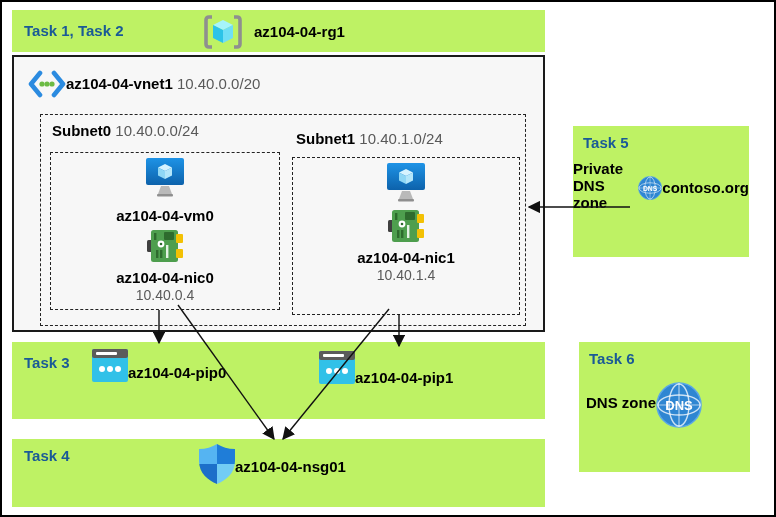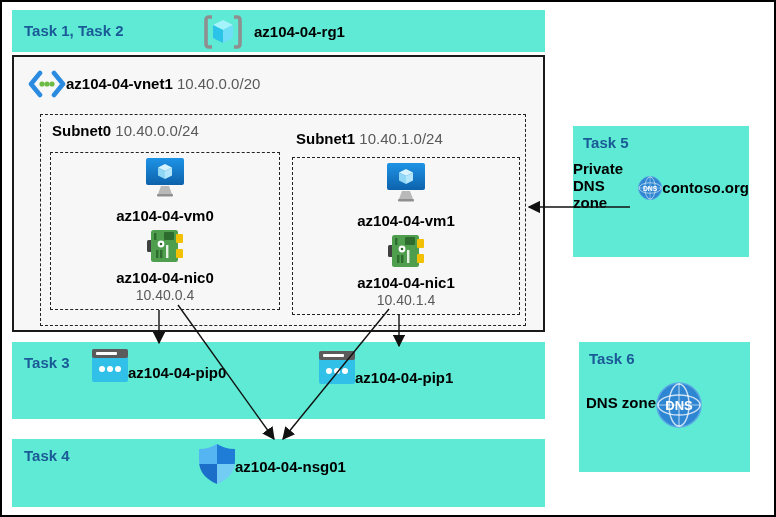--- a/index.html
+++ b/index.html
@@ -1,17 +1,17 @@
 <!DOCTYPE html>
 <html><head>
 <meta charset="utf-8">
 <style>
   html,body{margin:0;padding:0;background:#fff;font-family:"Liberation Sans",sans-serif;}
   .canvas{position:relative;width:776px;height:517px;background:#fff;border:2px solid #000;box-sizing:border-box;overflow:hidden;}
-  .band{position:absolute;background:#5eead4;}
+  .band{position:absolute;background:#bef264;}
   .task-label{position:absolute;font-weight:bold;font-size:15px;color:#1a5a96;}
   .res-label{font-weight:bold;font-size:15px;color:#000;}
   .dim{font-weight:normal;color:#595959;}
   .vnet-box{position:absolute;left:10px;top:53px;width:533px;height:277px;background:#f7f7f7;border:2px solid #1a1a1a;box-sizing:border-box;text-align:center;}
   .dashed{position:absolute;border:1px dashed #222;box-sizing:border-box;}
   .subnet-col{position:absolute;display:flex;flex-direction:column;align-items:center;}
   .subnet-label{position:absolute;font-size:15px;font-weight:bold;color:#000;white-space:nowrap;}
   .icon{display:block;}
   .center-col{display:flex;flex-direction:row;align-items:center;}
   .ip-text{font-size:14px;color:#595959;margin-top:1px;}
@@ -87,21 +87,20 @@
     <div class="dashed" style="left:278px;top:100px;width:228px;height:158px;"></div>
     <div class="subnet-col" style="left:278px;top:105px;width:228px;">
       <svg class="icon" width="40" height="42" viewBox="0 0 40 42">
         <rect x="1" y="1" width="38" height="27" rx="2" fill="url(#vmg0)"></rect>
         <polygon points="20,7 27,10.5 20,14 13,10.5" fill="#d6f3ff"></polygon>
         <polygon points="13,10.5 20,14 20,22 13,18.5" fill="#8fd7f5"></polygon>
         <polygon points="27,10.5 20,14 20,22 27,18.5" fill="#b3e6fa"></polygon>
         <polygon points="16,29 24,29 27,37 13,37" fill="#b9b9b9"></polygon>
         <rect x="12" y="37" width="16" height="2.5" rx="1" fill="#8f8f8f"></rect>
       </svg>
-      <span class="res-label" style="margin-top:8px;">az104-04-vm1</span>
       <svg class="icon" style="margin-top:5px;" width="36" height="34" viewBox="0 0 36 34">
         <rect x="0" y="11" width="6" height="12" rx="1.5" fill="#404040"></rect>
         <rect x="4" y="1" width="27" height="32" rx="2.5" fill="#4e9e4e"></rect>
         <rect x="29" y="5" width="7" height="9" rx="1" fill="#f3c104"></rect>
         <rect x="29" y="20" width="7" height="9" rx="1" fill="#f3c104"></rect>
         <rect x="17" y="3" width="10" height="8" rx="1" fill="#2e6b2e"></rect>
         <circle cx="14" cy="15" r="3.4" fill="#fff"></circle>
         <circle cx="14" cy="15" r="1.3" fill="#2e6b2e"></circle>
         <rect x="9" y="21" width="2.4" height="8" fill="#2e6b2e"></rect>
         <rect x="13" y="21" width="2.4" height="8" fill="#2e6b2e"></rect>

